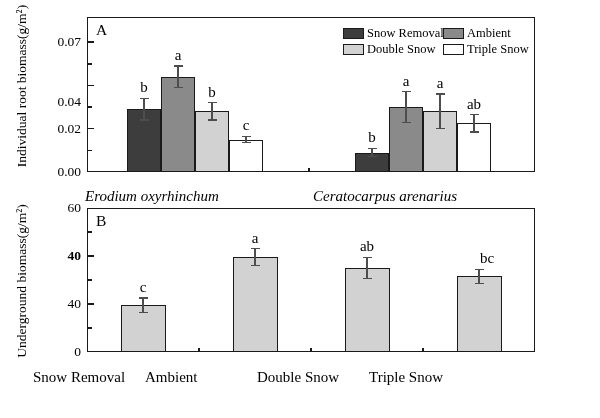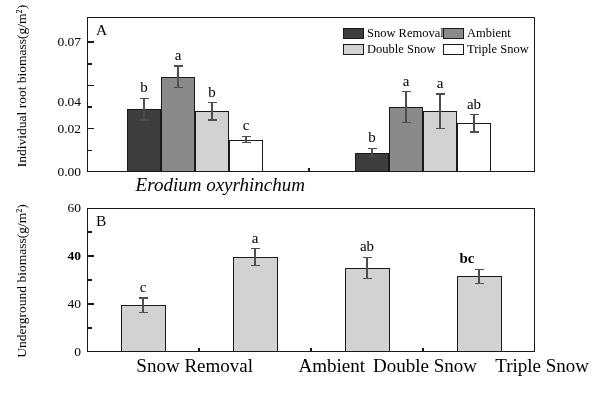--- a/index.html
+++ b/index.html
@@ -10,21 +10,21 @@
   .frame{position:absolute;}
   .frame-border{position:absolute;inset:0;border:1.6px solid #1a1a1a;pointer-events:none;}
   .bar{position:absolute;bottom:0;box-sizing:border-box;border:1.2px solid #1a1a1a;}
   .errline{position:absolute;background:#4d4d4d;}
   .sig-letter{position:absolute;font-size:15px;line-height:16px;height:16px;text-align:center;}
   .ytick{position:absolute;left:0;background:#1a1a1a;height:1.5px;}
   .xtick{position:absolute;bottom:0;background:#1a1a1a;width:1.5px;}
   .ytick-label{position:absolute;width:46px;text-align:right;font-size:13.5px;line-height:16px;}
   .panel-letter{position:absolute;font-size:15.5px;line-height:17px;}
   .ytitle{position:absolute;width:220px;height:20px;text-align:center;font-size:13.5px;line-height:20px;transform:rotate(-90deg);white-space:nowrap;}
-  .group-label{position:absolute;text-align:right;font-size:19px;line-height:17px;white-space:nowrap;}
+  .group-label{position:absolute;text-align:left;font-size:15px;line-height:17px;white-space:nowrap;margin-top:12px;}
   .italic{font-style:italic;}
   #legend{position:absolute;left:343px;top:27px;width:195px;height:32px;}
   .legend-item{position:absolute;display:flex;align-items:center;white-space:nowrap;}
   .legend-swatch{width:21px;height:11px;border:1px solid #1a1a1a;box-sizing:border-box;flex:0 0 auto;}
   .legend-label{font-size:12.5px;line-height:13px;margin-left:3px;}
 </style>
 </head>
 <body>
 
 <div id="figure">
@@ -120,21 +120,21 @@
       <div class="sig-letter" style="left: 148px; top: 21.8px; width: 40px;">a</div>
       <div class="bar" style="left: 257.5px; width: 45px; height: 84px; background: rgb(210, 210, 210);"></div>
       <div class="errline" style="left: 279.4px; top: 49.2px; width: 1.2px; height: 21.6px;"></div>
       <div class="errline" style="left: 275.5px; top: 48.6px; width: 9px; height: 1.2px;"></div>
       <div class="errline" style="left: 275.5px; top: 70.2px; width: 9px; height: 1.2px;"></div>
       <div class="sig-letter" style="left: 260px; top: 30.2px; width: 40px;">ab</div>
       <div class="bar" style="left: 369.5px; width: 45px; height: 75.6px; background: rgb(210, 210, 210);"></div>
       <div class="errline" style="left: 391.4px; top: 61.2px; width: 1.2px; height: 14.4px;"></div>
       <div class="errline" style="left: 387.5px; top: 60.6px; width: 9px; height: 1.2px;"></div>
       <div class="errline" style="left: 387.5px; top: 75px; width: 9px; height: 1.2px;"></div>
-      <div class="sig-letter" style="left: 360px; top: 42.2px; width: 40px; font-weight: bold;">bc</div>
+      <div class="sig-letter" style="left: 380px; top: 42.2px; width: 40px;">bc</div>
     </div>
 
   <div id="legend">
       <div class="legend-item" style="left: 0px; top: 0px;">
         <div class="legend-swatch" style="background: rgb(61, 61, 61);"></div>
         <span class="legend-label">Snow Removal</span>
       </div>
       <div class="legend-item" style="left: 100px; top: 0px;">
         <div class="legend-swatch" style="background: rgb(138, 138, 138);"></div>
         <span class="legend-label">Ambient</span>
@@ -142,17 +142,18 @@
       <div class="legend-item" style="left: 0px; top: 15.5px;">
         <div class="legend-swatch" style="background: rgb(210, 210, 210);"></div>
         <span class="legend-label">Double Snow</span>
       </div>
       <div class="legend-item" style="left: 100px; top: 15.5px;">
         <div class="legend-swatch" style="background: rgb(255, 255, 255);"></div>
         <span class="legend-label">Triple Snow</span>
       </div>
     </div>
 <div class="group-label italic" style="left: 85px; top: 176px; width: 220px;">Erodium oxyrhinchum</div>
+    <div class="group-label italic" style="left: 313px; top: 176px; width: 220px;">Ceratocarpus arenarius</div>
     <div class="group-label" style="left: 33px; top: 357px; width: 220px;">Snow Removal</div>
     <div class="group-label" style="left: 145px; top: 357px; width: 220px;">Ambient</div>
     <div class="group-label" style="left: 257px; top: 357px; width: 220px;">Double Snow</div>
     <div class="group-label" style="left: 369px; top: 357px; width: 220px;">Triple Snow</div>
   </div>
 
 </body></html>

